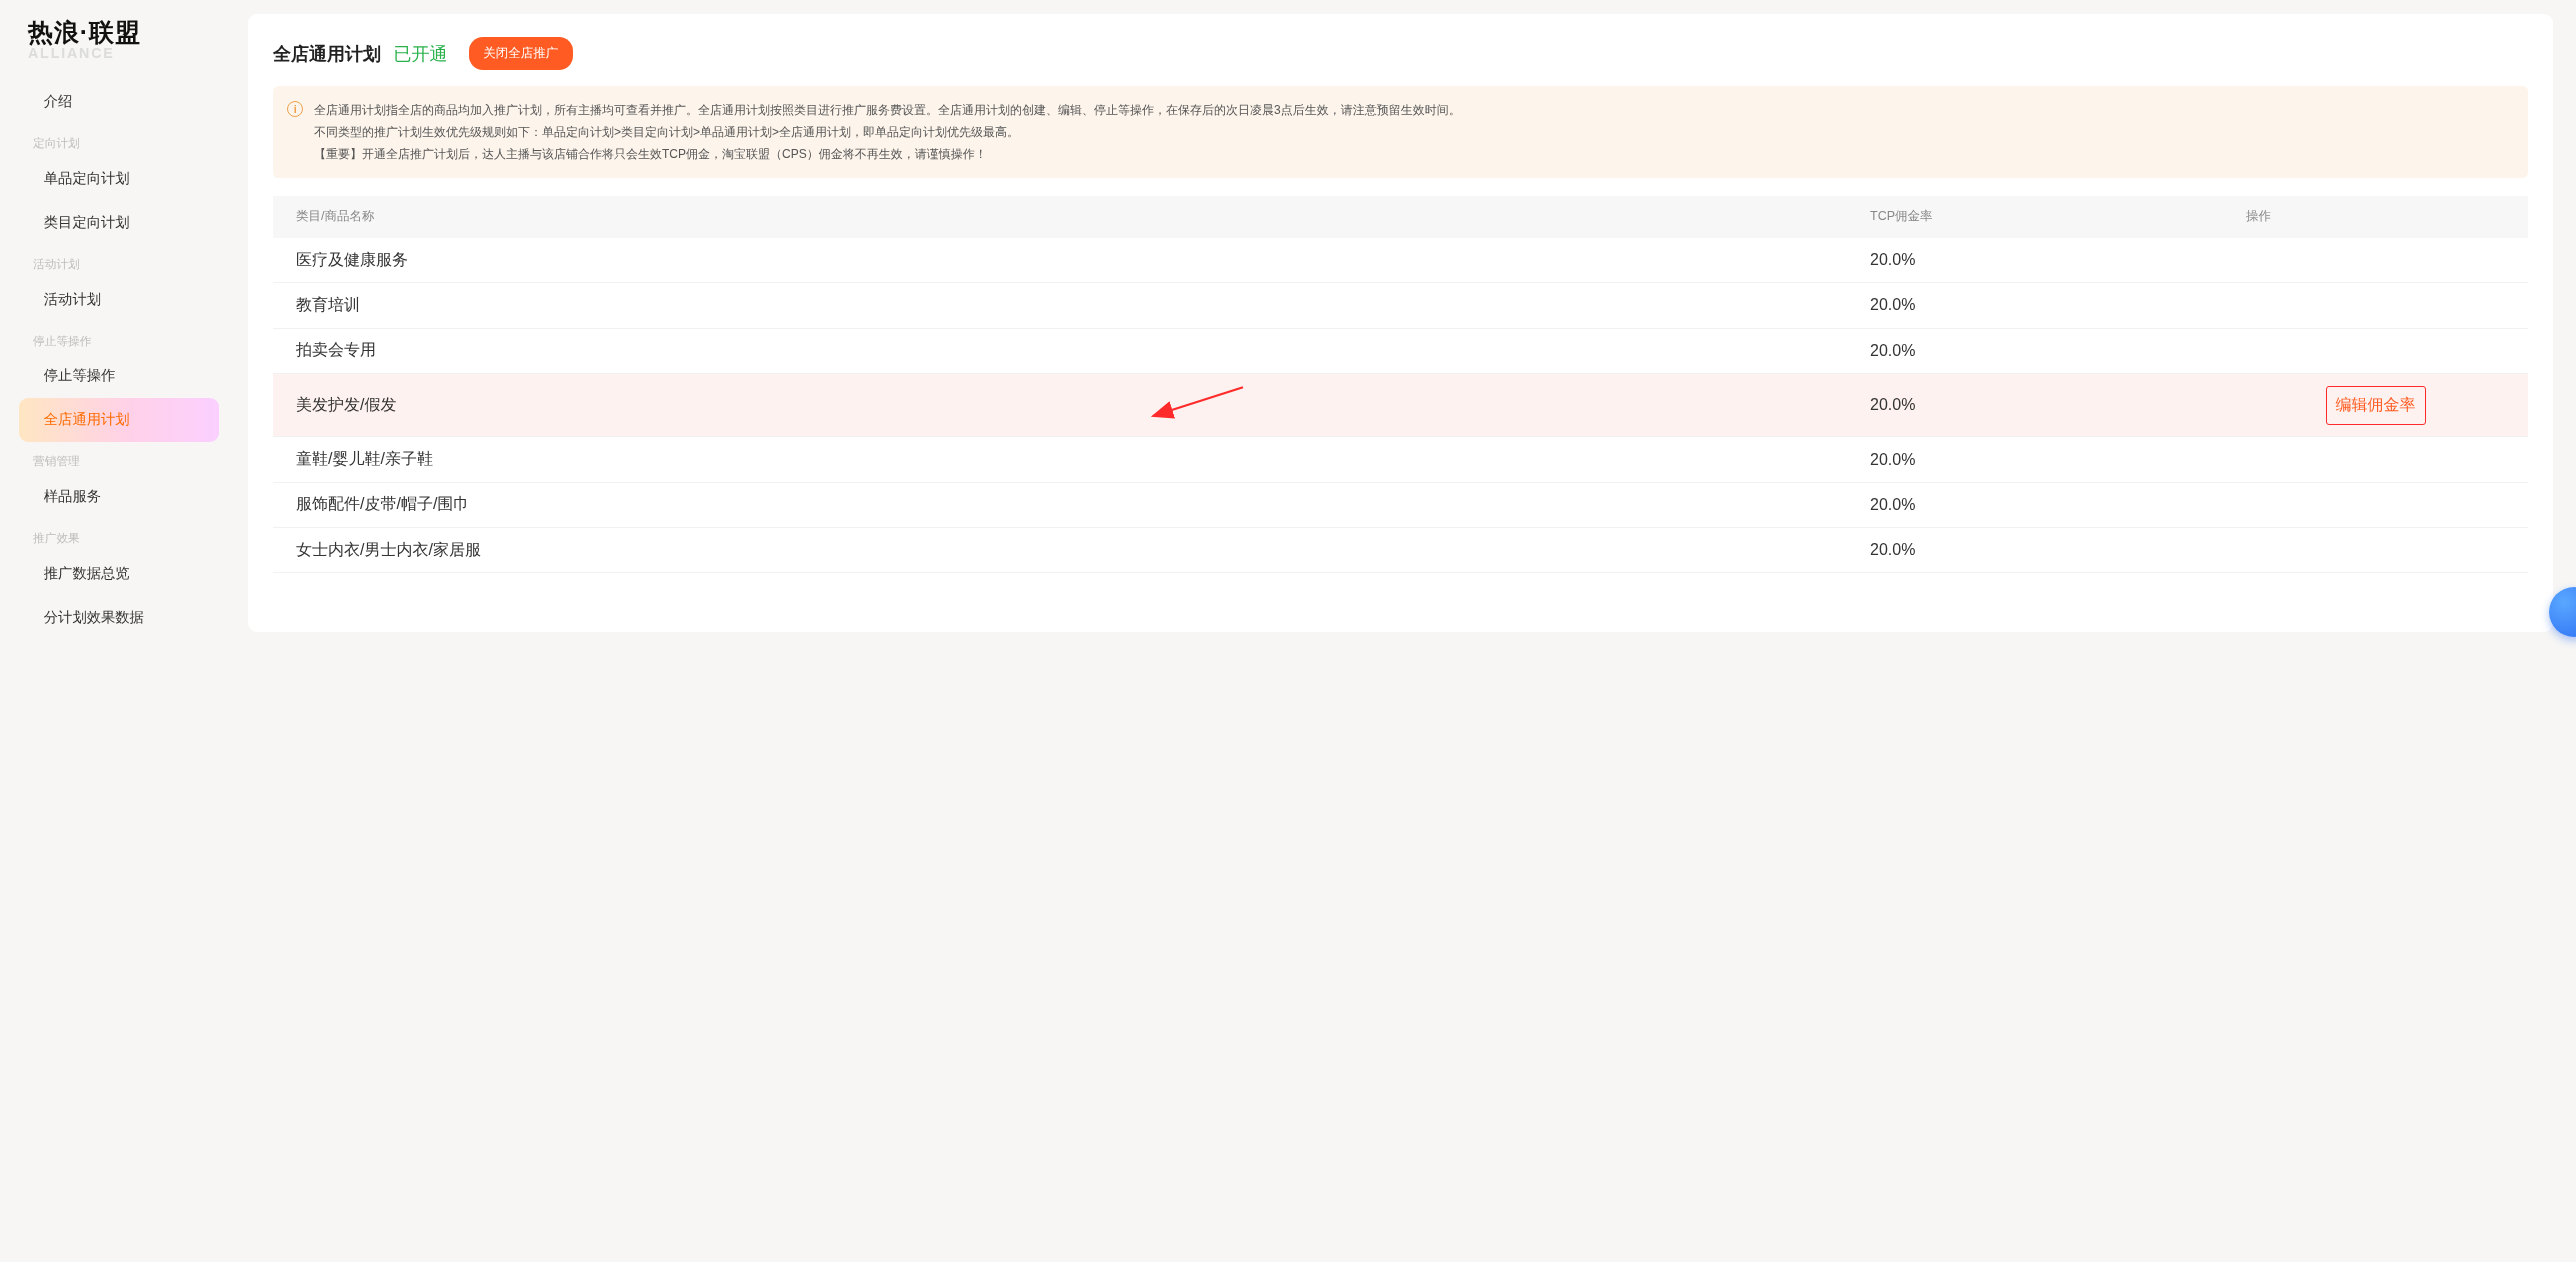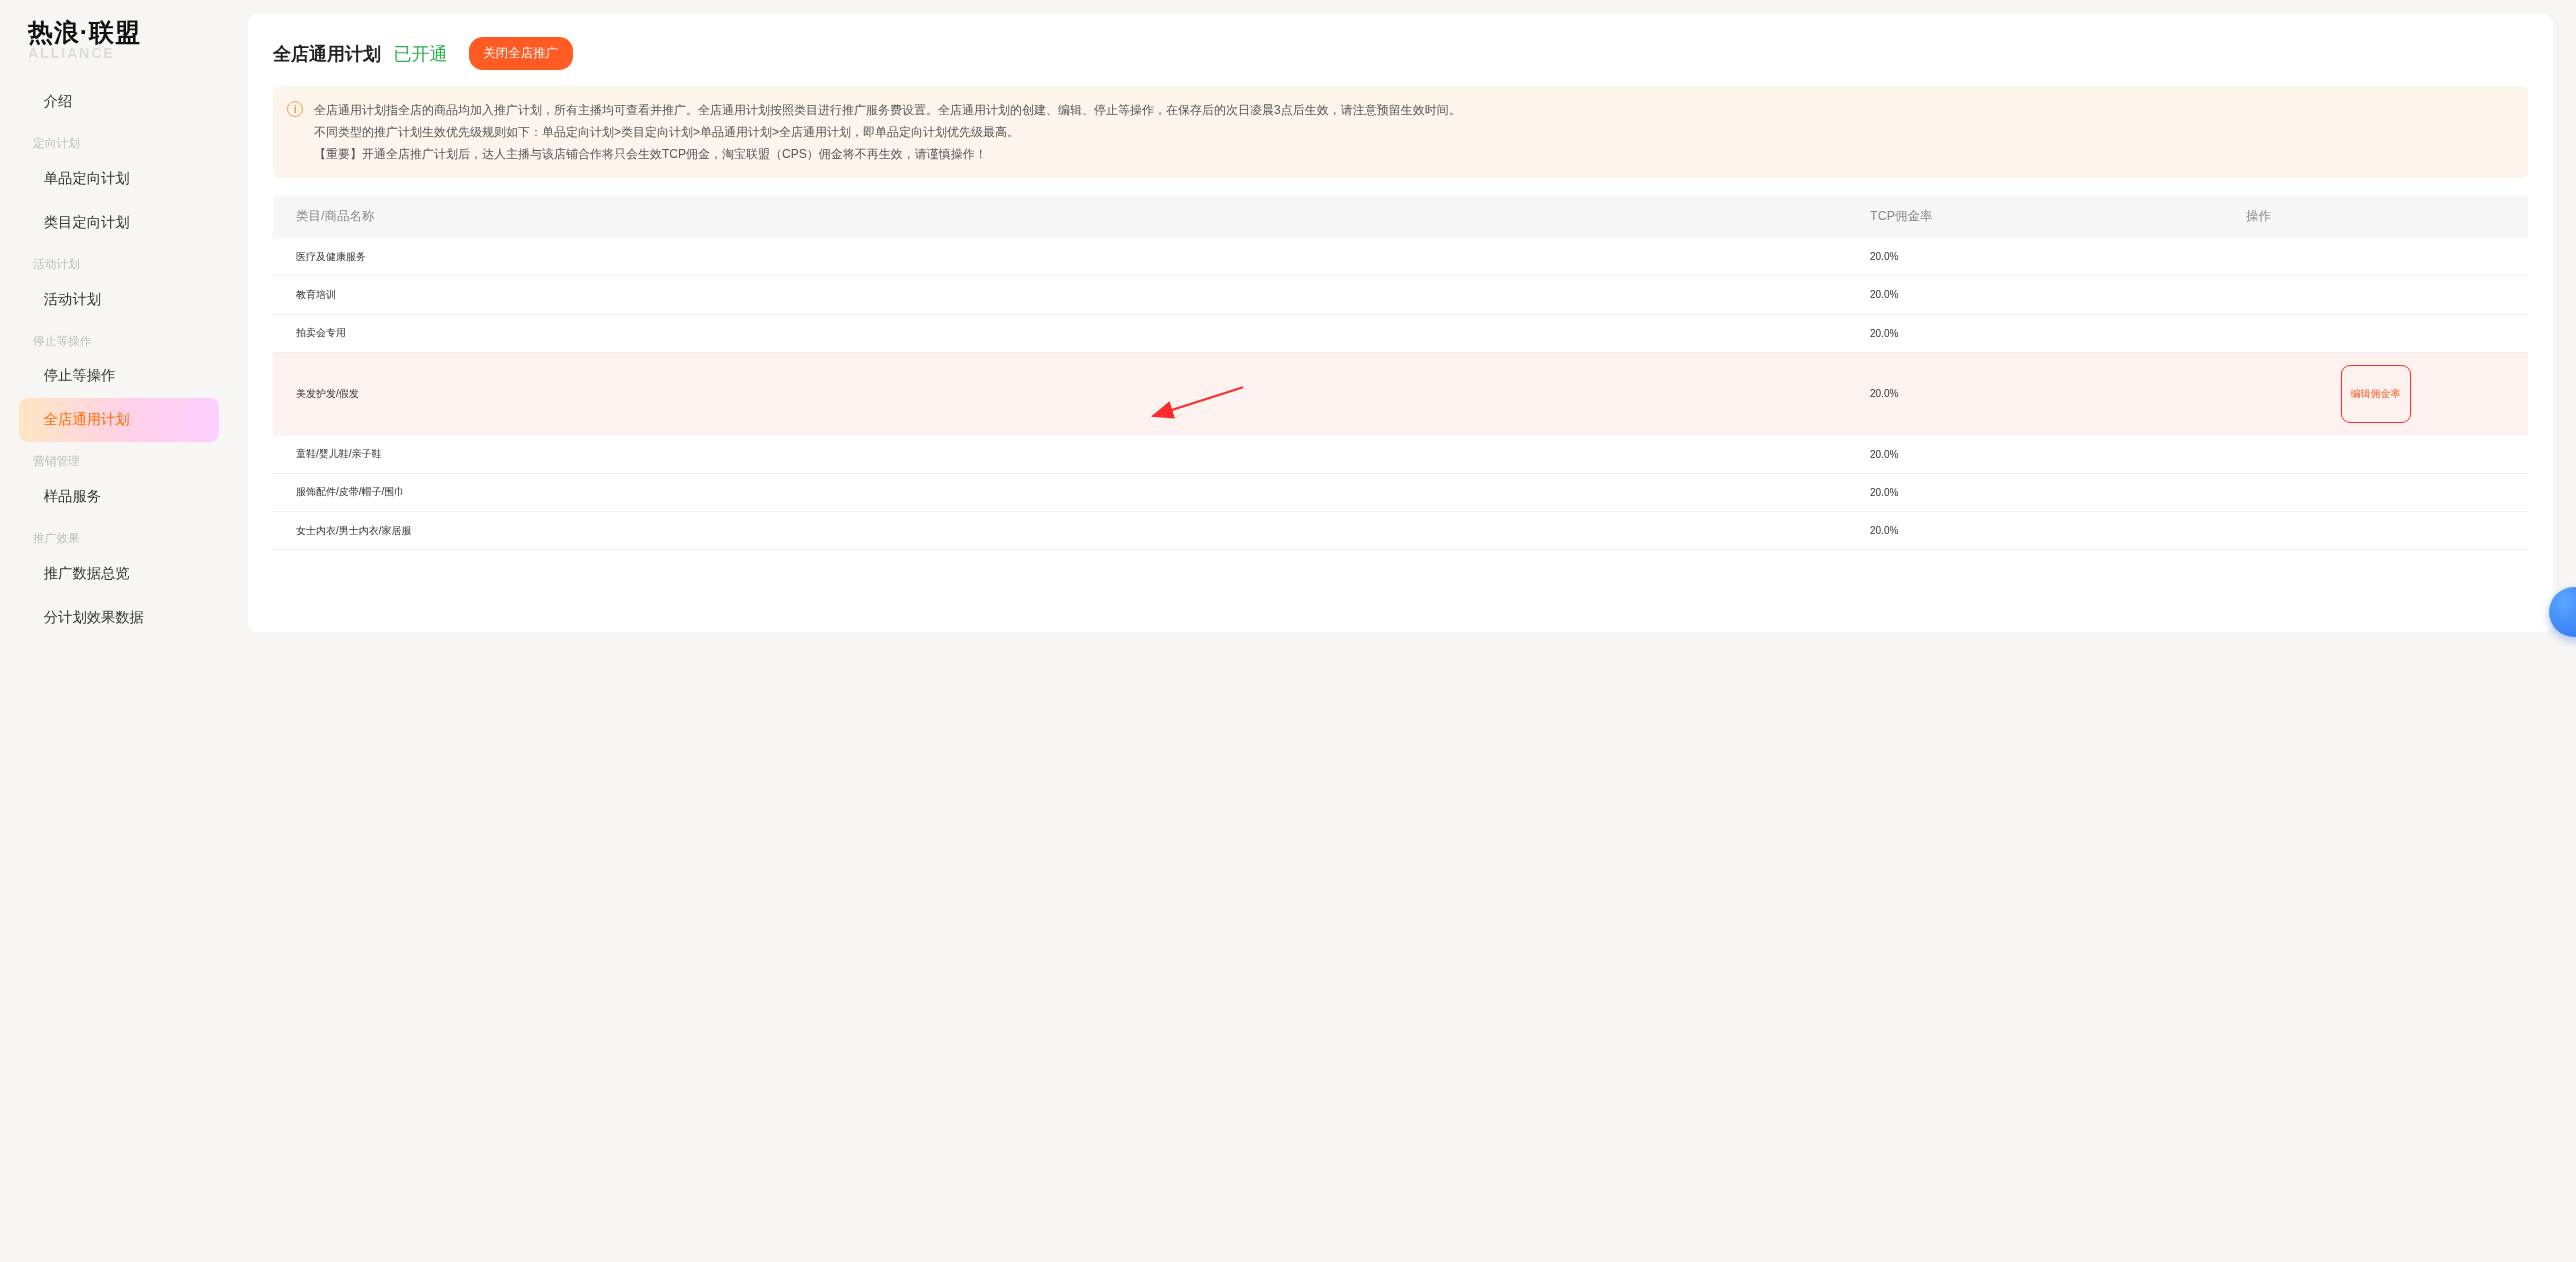--- a/index.html
+++ b/index.html
@@ -127,34 +127,34 @@
     font-weight: 400;
     color: #888;
     padding: 12.5px 23px;
     font-size: 12.5px;
   }
   .tbl thead th.col-op { text-align: left; width: 305px; }
   .tbl thead th.col-rate { width: 376px; }
   .tbl tbody td {
     padding: 11.7px 23px;
     border-bottom: 0.9px solid #f1f1f1;
-    font-size: 10px;
+    font-size: 16px;
     color: #333;
   }
   .tbl tbody tr.highlight td { background: #fdf2ef; }
   .op-cell { text-align: center; }
   .edit-link {
     color: #ff5b22;
     cursor: pointer;
     display: inline-block;
   }
   .edit-box {
     border: 1.8px solid #ff2a2a;
-    border-radius: 9px;
-    padding: 21px 9px;
+    border-radius: 3px;
+    padding: 8px 9px;
     display: inline-block;
   }
   
   .annot-arrow {
     position: absolute;
     pointer-events: none;
   }
   
   .float-help {
     position: fixed;

